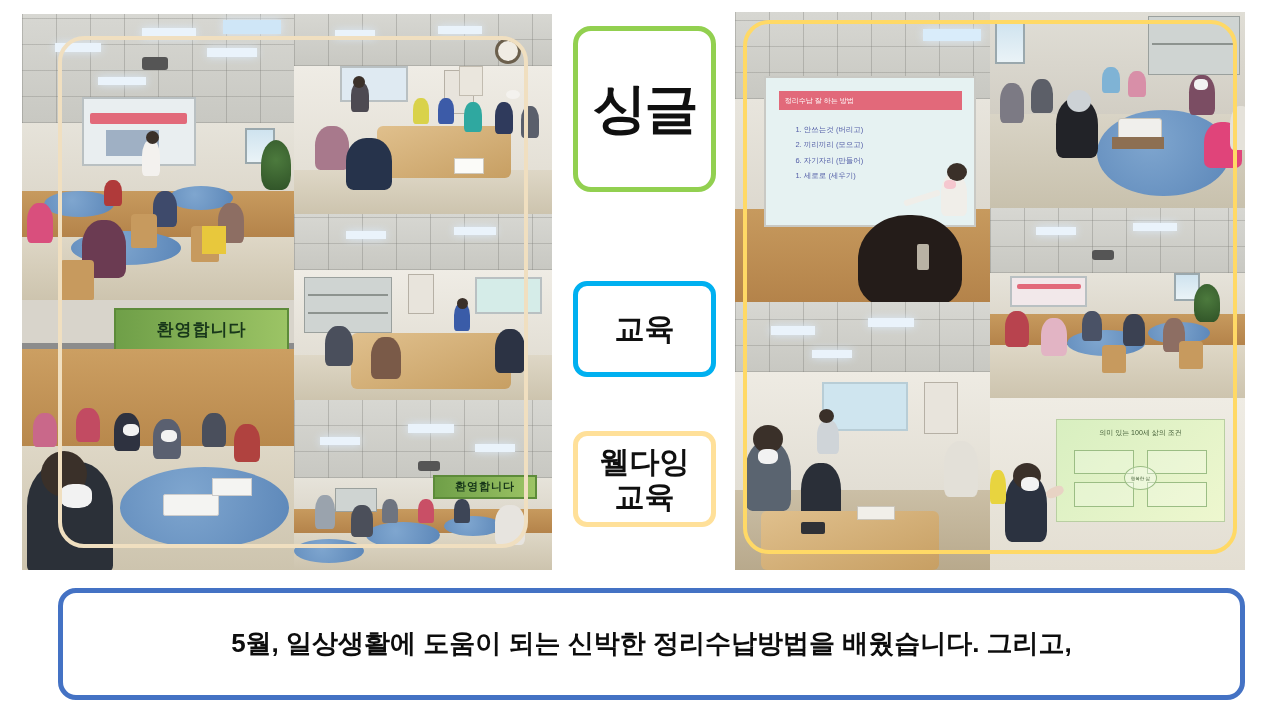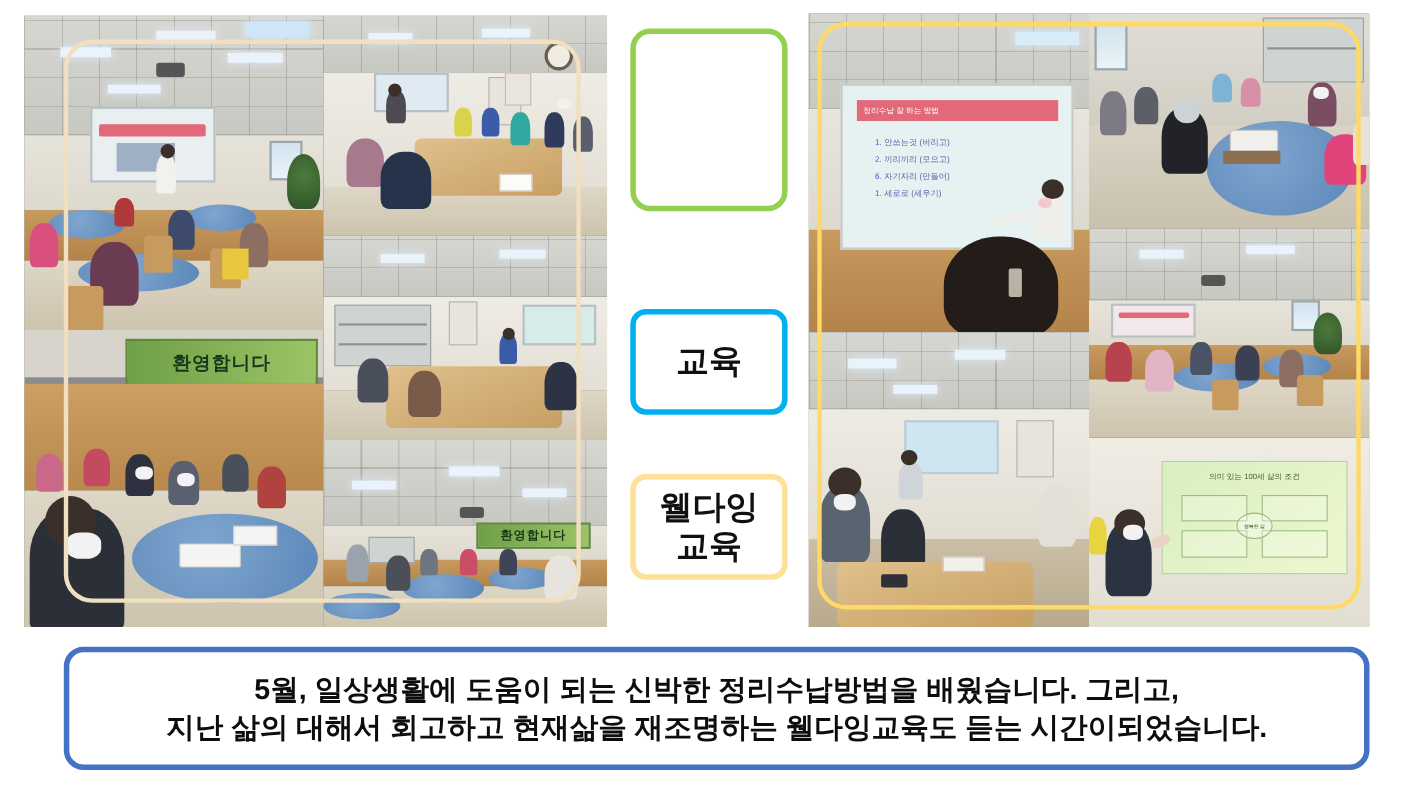--- a/index.html
+++ b/index.html
@@ -241,20 +241,21 @@
         <div class="person" style="left:48%; top:58%; width:16px; height:24px; background:#c94f66;"></div>
         <div class="person" style="left:62%; top:58%; width:16px; height:24px; background:#3d4556;"></div>
         <div class="person" style="left:78%; top:62%; width:30px; height:40px; background:#e7e4df;"></div>
       </div>
     </div>
 
     <div class="frame-overlay" style="left:36px; top:22px; width:470px; height:512px; border-width:4px; border-color:#f0dfc0;"></div>
   </div>
 
   <div class="badge" id="badge-title" style="left:573px; top:26px; width:143px; height:166px;">
+    <span class="l1">싱글</span>
   </div>
 
   <div class="badge" id="badge-org" style="left:573px; top:281px; width:143px; height:96px;">
     <span class="l2">교육</span>
   </div>
 
   <div class="badge" id="badge-well" style="left:573px; top:431px; width:143px; height:96px;">
     <span class="l1">웰다잉</span>
     <span class="l2">교육</span>
   </div>
@@ -391,16 +392,15 @@
         <div style="position:absolute; left:22%; top:52%; width:18px; height:10px; background:#e8d3c4;
                     border-radius:40%; transform:rotate(-24deg);"></div>
       </div>
     </div>
 
     <div class="frame-overlay" style="left:8px; top:8px; width:494px; height:534px; border-width:4px; border-color:#ffd966;"></div>
   </div>
 
   <div id="caption">
     <div class="cl first">5월, 일상생활에 도움이 되는 신박한 정리수납방법을 배웠습니다. 그리고,</div>
-    <div class="cl">지난 삶의 대해서 회고하고 현재삶을 재조명하는 웰다잉교육도 듣는 시간이되었습니다.</div>
   </div>
 
 </div>
 
 </body></html>

